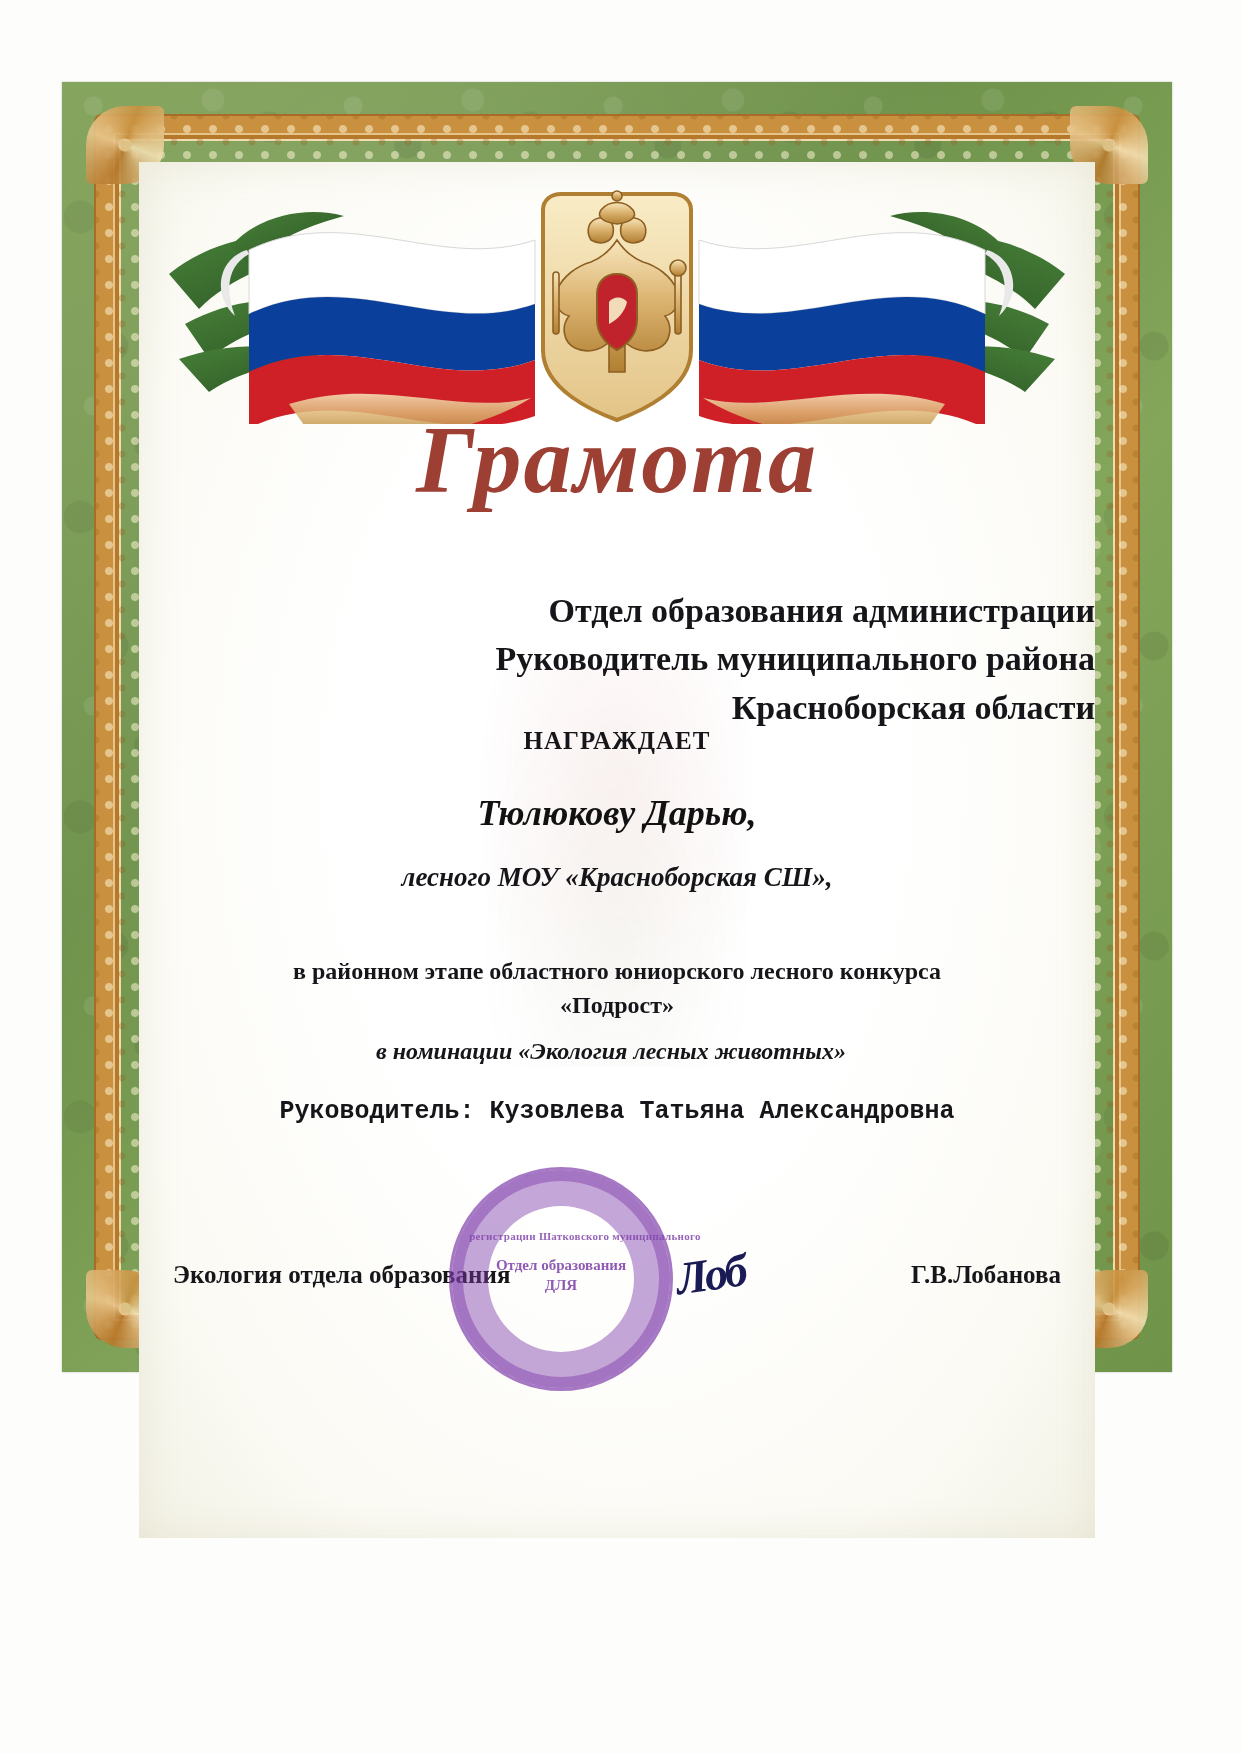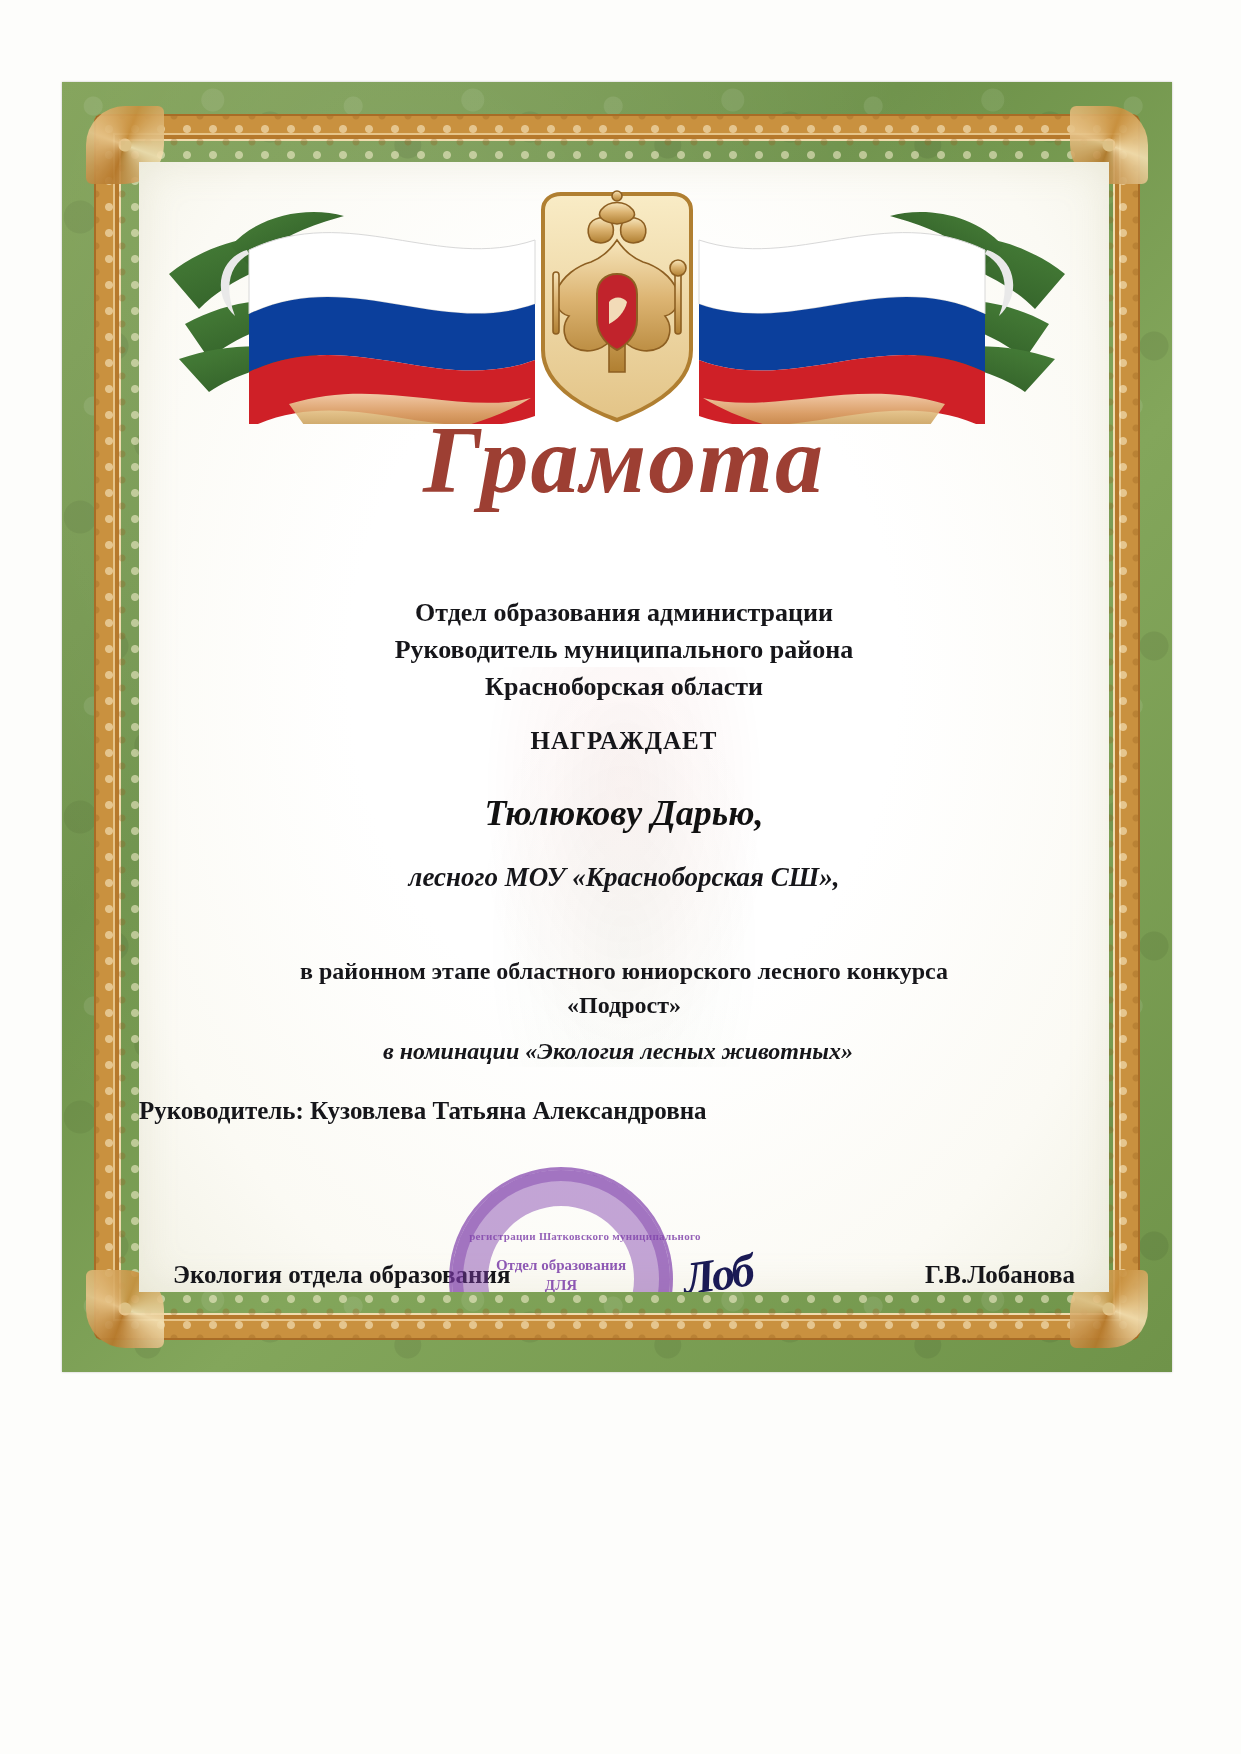--- a/index.html
+++ b/index.html
@@ -95,26 +95,25 @@
   }
   .corner.tl { left: 24px; top: 24px; }
   .corner.tr { right: 24px; top: 24px; border-radius: 8% 50% 8% 50%; }
   .corner.bl { left: 24px; bottom: 24px; border-radius: 8% 50% 8% 50%; }
   .corner.br { right: 24px; bottom: 24px; }
 
   
   .inner {
     position: absolute;
     left: 77px; top: 80px;
-    width: 956px; height: 1130px;
+    width: 956px; height: 1376px;
     background:
       radial-gradient(ellipse at 50% 45%, #ffffff 40%, #fbfaf4 78%, #f3f2e6 100%);
     box-shadow: inset 0 0 40px rgba(180,170,120,0.18);
     overflow: hidden;
-    padding-left: 14px;
   }
   
   .watermark {
     position: absolute;
     left: 50%;
     top: 505px;
     transform: translateX(-50%);
     width: 300px; height: 400px;
     background:
       radial-gradient(ellipse at 50% 30%, rgba(190,60,55,0.07), rgba(0,0,0,0) 70%),
@@ -144,26 +143,25 @@
     line-height: 1;
     color: #9d3f33;
     letter-spacing: 2px;
     text-shadow: 0 1px 0 rgba(255,255,255,0.6);
   }
 
   .org {
     position: absolute;
     left: 0; right: 0;
     top: 425px;
-    text-align: center;
-    font-size: 26px;
+    text-align: right;
+    font-size: 34px;
     font-weight: 700;
     line-height: 1.42;
     color: #16161a;
-    margin-top: 8px;
   }
 
   .awards {
     position: absolute;
     left: 0; right: 0;
     top: 565px;
     text-align: center;
     font-size: 25px;
     font-weight: 700;
     letter-spacing: 1px;
@@ -226,23 +224,25 @@
     font-size: 24px;
     font-weight: 700;
     font-style: italic;
     color: #16161a;
   }
 
   .supervisor {
     position: absolute;
     left: 0; right: 0;
     top: 935px;
+    text-align: center;
     font-size: 25px;
     font-weight: 700;
     color: #16161a;
+    font-family: Liberation Mono, monospace;
   }
 
   .signature-row {
     position: absolute;
     left: 34px; right: 34px;
     top: 1086px;
     display: flex;
     align-items: center;
     justify-content: space-between;
     font-size: 25px;

